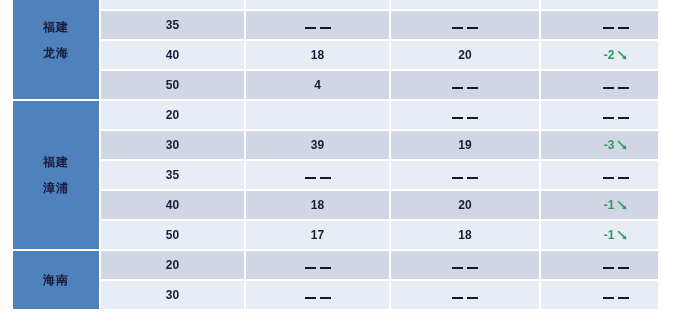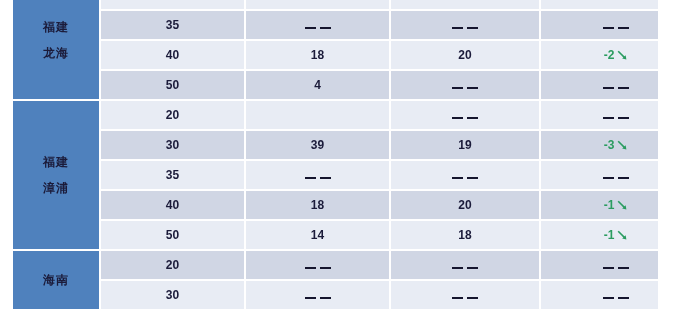--- a/index.html
+++ b/index.html
@@ -226,21 +226,21 @@
                 <span class="arrow">
                   <svg width="11" height="11" viewBox="0 0 11 11">
                     <path d="M1.2 1.2 L8.4 8.4" stroke="#2b9c60" stroke-width="1.6" fill="none"></path>
                     <path d="M9.4 9.4 L5.2 8.6 L8.6 5.2 Z" fill="#2b9c60"></path>
                   </svg>
                 </span>
               </span></td>
           </tr>
           <tr class="row-light">
             <td>50</td>
-            <td>14</td>
+            <td>17</td>
             <td>18</td>
             <td><span class="delta">
                 <span>-1</span>
                 <span class="arrow">
                   <svg width="11" height="11" viewBox="0 0 11 11">
                     <path d="M1.2 1.2 L8.4 8.4" stroke="#2b9c60" stroke-width="1.6" fill="none"></path>
                     <path d="M9.4 9.4 L5.2 8.6 L8.6 5.2 Z" fill="#2b9c60"></path>
                   </svg>
                 </span>
               </span></td>

